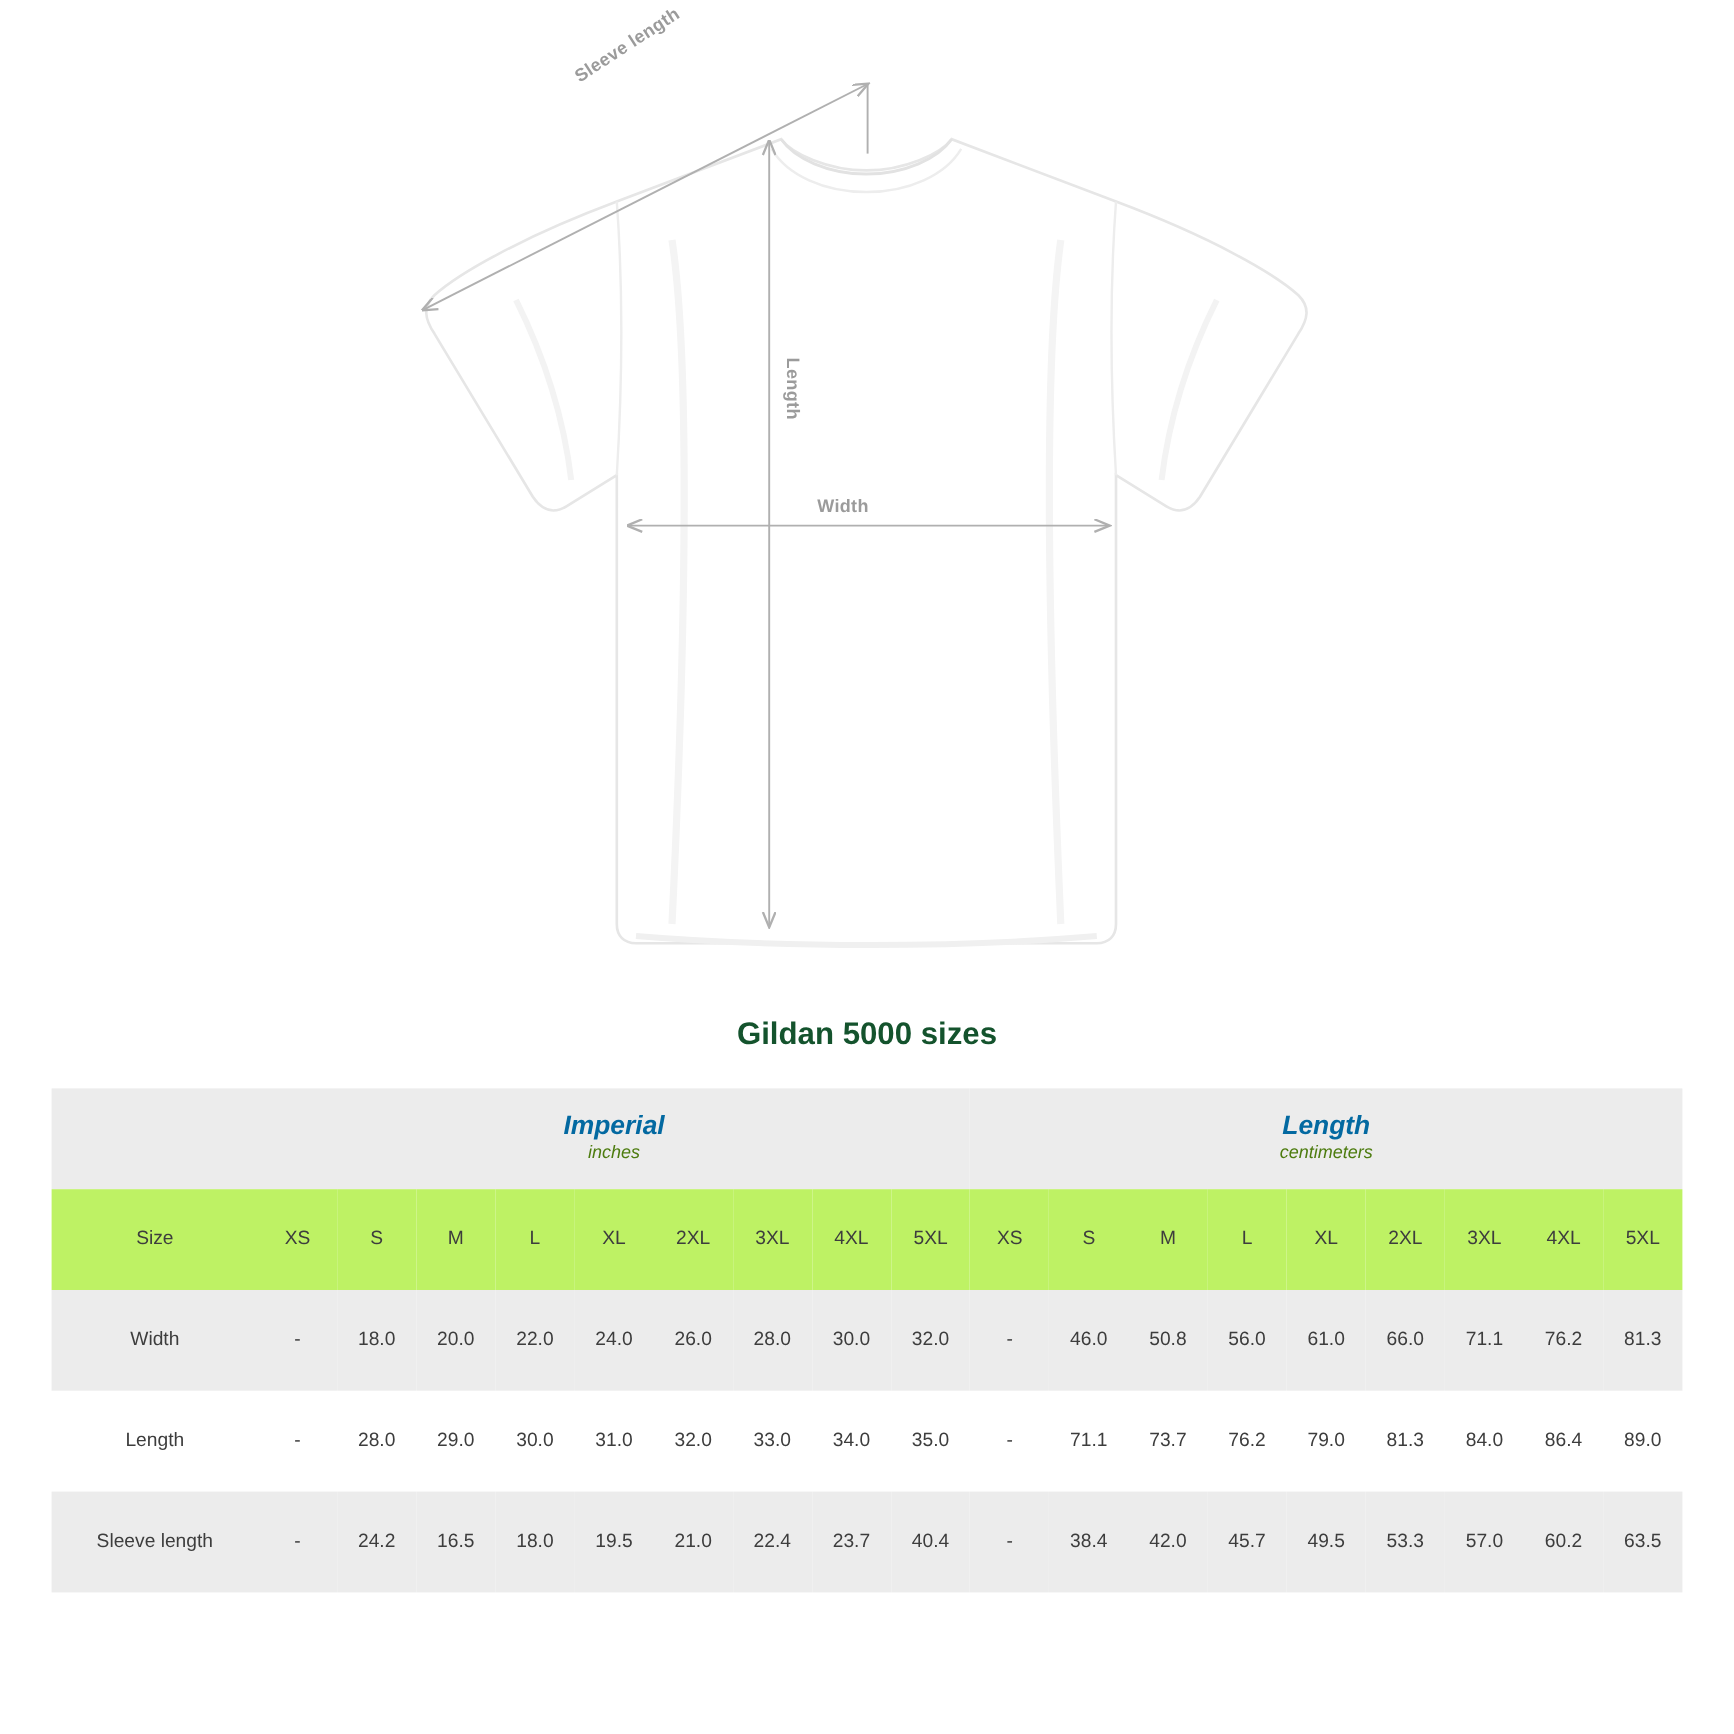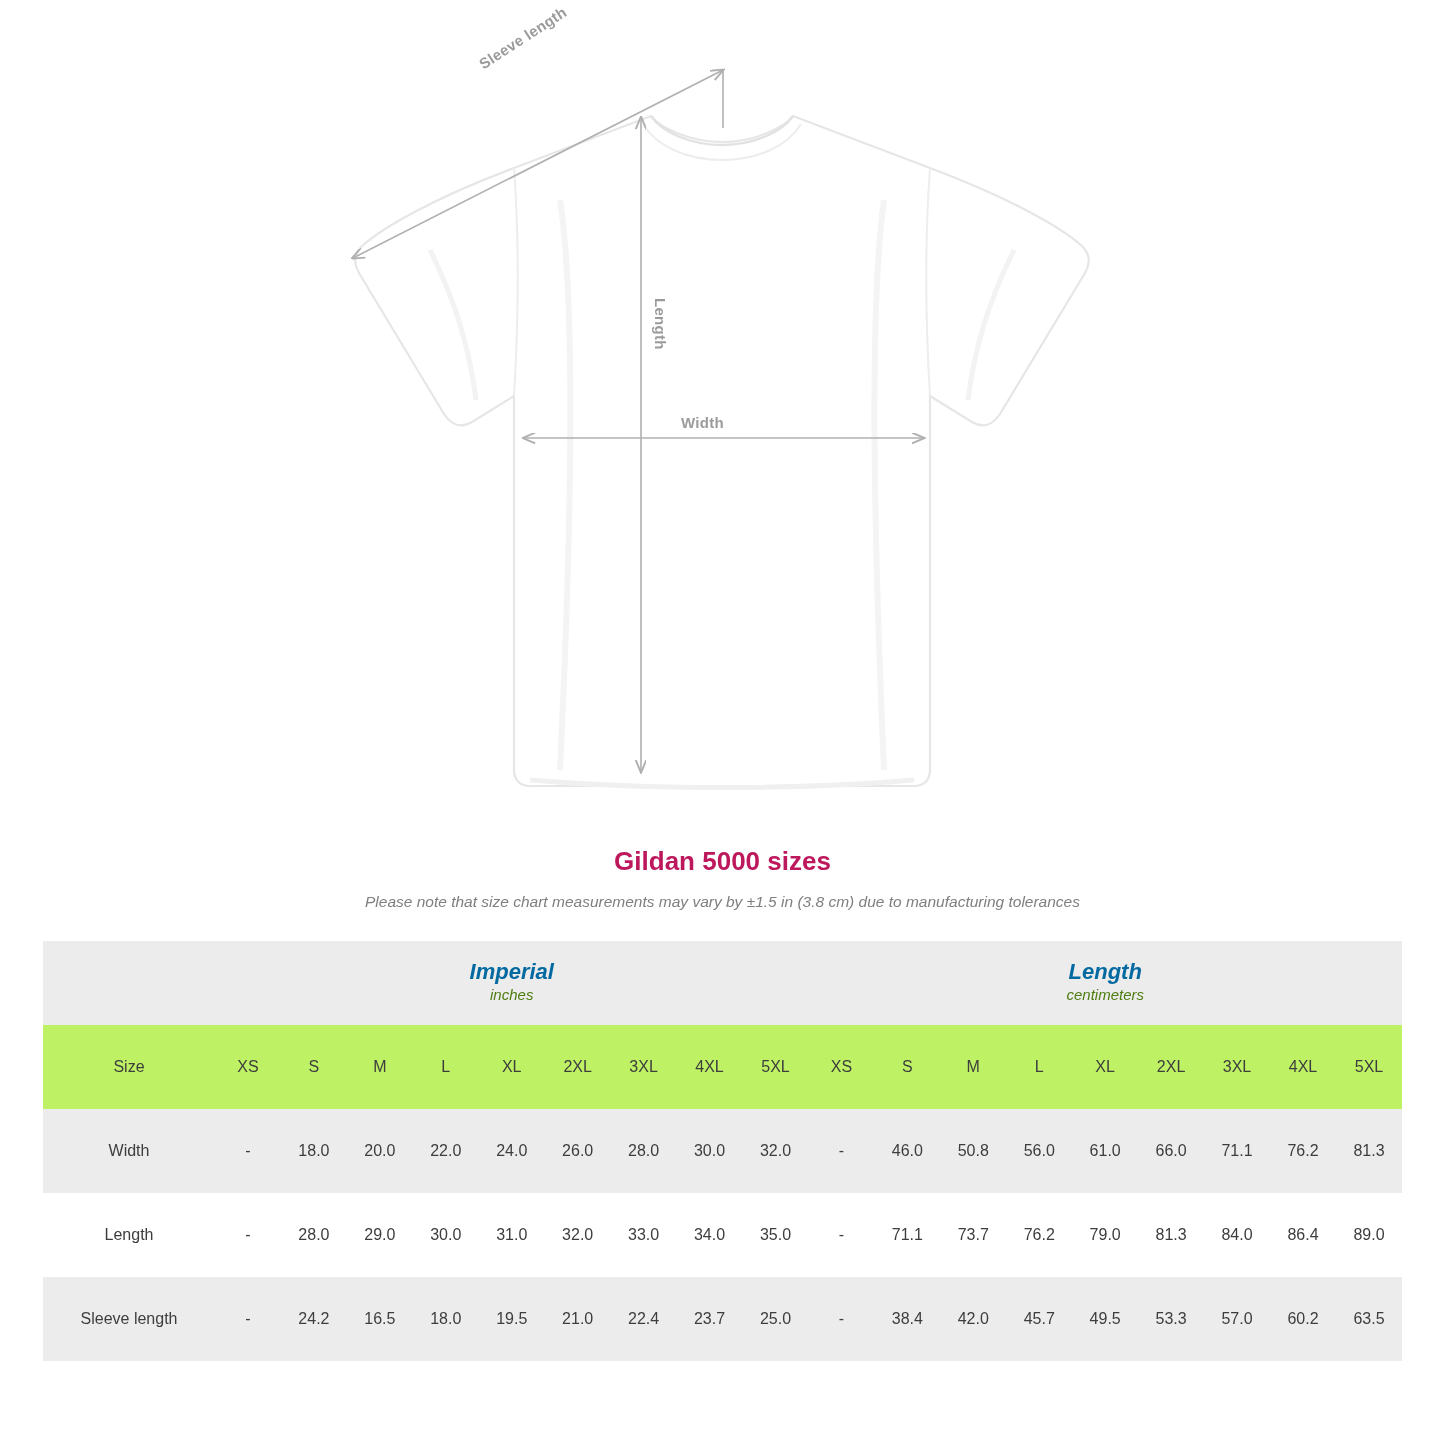--- a/index.html
+++ b/index.html
@@ -58,21 +58,21 @@
   }
 
   
   .title-block {
     text-align: center;
     margin-top: 14px;
   }
   .chart-title {
     font-size: 26px;
     font-weight: bold;
-    color: #be185d;
+    color: #14532d;
     margin: 16px;
   }
   .chart-note {
     font-size: 15.5px;
     font-style: italic;
     color: #7f7f7f;
     margin: 16px 0 0 0;
   }
 
   
@@ -191,21 +191,20 @@
       <line x1="524" y1="438" x2="924" y2="438" stroke="#b0b0b0" stroke-width="1.6" marker-start="url(#arrowhead-start)" marker-end="url(#arrowhead)"></line>
     </svg>
 
     <div class="dim-label label-sleeve">Sleeve length</div>
     <div class="dim-label label-length">Length</div>
     <div class="dim-label label-width">Width</div>
   </div>
 
   <div class="title-block">
     <h1 class="chart-title">Gildan 5000 sizes</h1>
-    <p class="chart-note">Please note that size chart measurements may vary by ±1.5 in (3.8 cm) due to manufacturing tolerances</p>
   </div>
 
   <div class="table-wrap">
     <table class="size-table">
       <colgroup>
         <col class="col-label">
         <col span="9">
         <col span="9">
       </colgroup>
       <tbody>
@@ -291,21 +290,21 @@
         <tr class="row-alt">
           <td class="row-head">Sleeve length</td>
           <td>-</td>
           <td>24.2</td>
           <td>16.5</td>
           <td>18.0</td>
           <td>19.5</td>
           <td>21.0</td>
           <td>22.4</td>
           <td>23.7</td>
-          <td>25.0</td>
+          <td>40.4</td>
           <td>-</td>
           <td>38.4</td>
           <td>42.0</td>
           <td>45.7</td>
           <td>49.5</td>
           <td>53.3</td>
           <td>57.0</td>
           <td>60.2</td>
           <td>63.5</td>
         </tr>

